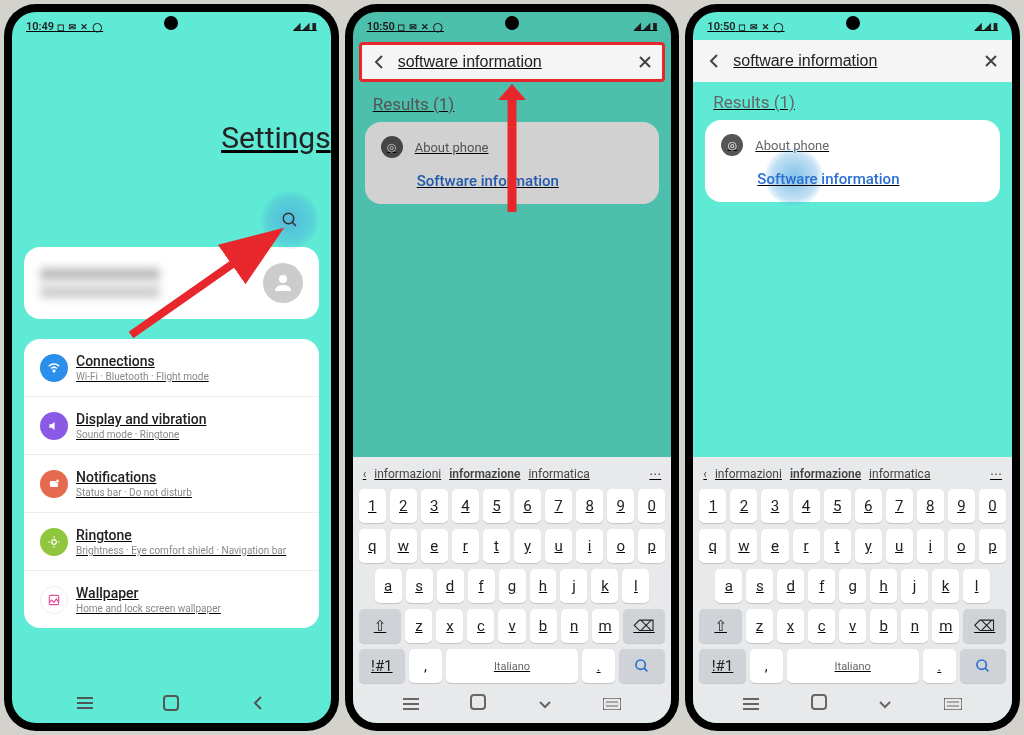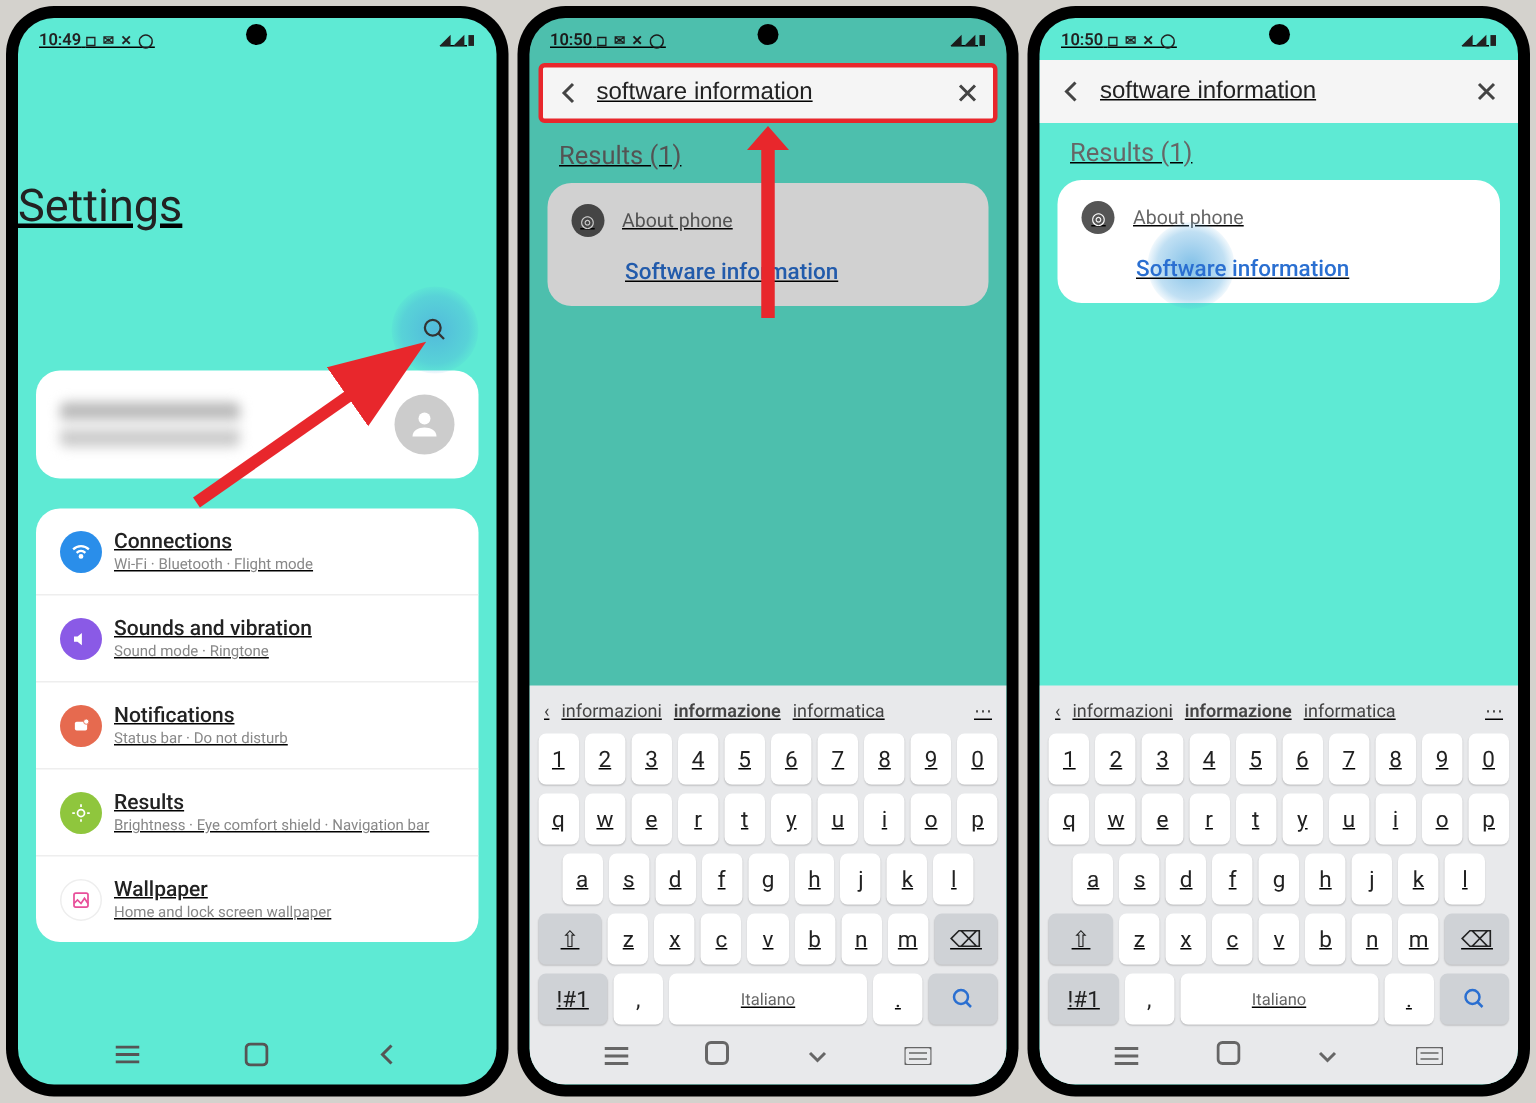--- a/index.html
+++ b/index.html
@@ -59,21 +59,21 @@
     font-size: 11px;
     font-weight: 600;
     color: #222;
   }
   .status-right { display: flex; gap: 2px; align-items: center; font-size: 9px;}
   .status-icons-left { font-size: 9px; letter-spacing: 1px; }
 
   
   .settings-header {
     padding: 80px 0 50px;
-    text-align: left;
+    text-align: right;
     font-size: 30px;
     font-weight: 400;
     color: #222;
   }
   .search-row {
     display: flex;
     justify-content: flex-end;
     padding: 0 26px 12px;
     position: relative;
   }
@@ -312,21 +312,21 @@
             <div class="setting-sub">Wi-Fi · Bluetooth · Flight mode</div>
           </div>
       </div>
       <div class="settings-item">
         <div class="setting-icon" style="background:#8a5ae6">
             <svg width="14" height="14" viewBox="0 0 24 24" fill="#fff">
               <path d="M4 9v6h4l5 4V5L8 9z"></path>
             </svg>
           </div>
         <div class="setting-text">
-            <div class="setting-title">Sounds and vibration</div>
+            <div class="setting-title">Display and vibration</div>
             <div class="setting-sub">Sound mode · Ringtone</div>
           </div>
       </div>
       <div class="settings-item">
         <div class="setting-icon" style="background:#e66a4f">
             <svg width="14" height="14" viewBox="0 0 24 24" fill="#fff">
               <rect x="5" y="7" width="14" height="10" rx="2"></rect>
               <circle cx="18" cy="7" r="3" fill="#fff" stroke="#e66a4f"></circle>
             </svg>
           </div>
@@ -339,21 +339,21 @@
         <div class="setting-icon" style="background:#8fc63d">
             <svg width="14" height="14" viewBox="0 0 24 24" fill="none" stroke="#fff" stroke-width="2">
               <circle cx="12" cy="12" r="4"></circle>
               <line x1="12" y1="2" x2="12" y2="5"></line>
               <line x1="12" y1="19" x2="12" y2="22"></line>
               <line x1="2" y1="12" x2="5" y2="12"></line>
               <line x1="19" y1="12" x2="22" y2="12"></line>
             </svg>
           </div>
         <div class="setting-text">
-            <div class="setting-title">Results</div>
+            <div class="setting-title">Ringtone</div>
             <div class="setting-sub">Brightness · Eye comfort shield · Navigation bar</div>
           </div>
       </div>
       <div class="settings-item">
         <div class="setting-icon" style="background:#fff;border:1px solid #eee">
             <svg width="14" height="14" viewBox="0 0 24 24" fill="none" stroke="#e84f9a" stroke-width="2">
               <rect x="4" y="4" width="16" height="16" rx="2"></rect>
               <path d="M4 16l4-4 4 4 4-6 4 6"></path>
             </svg>
           </div>

